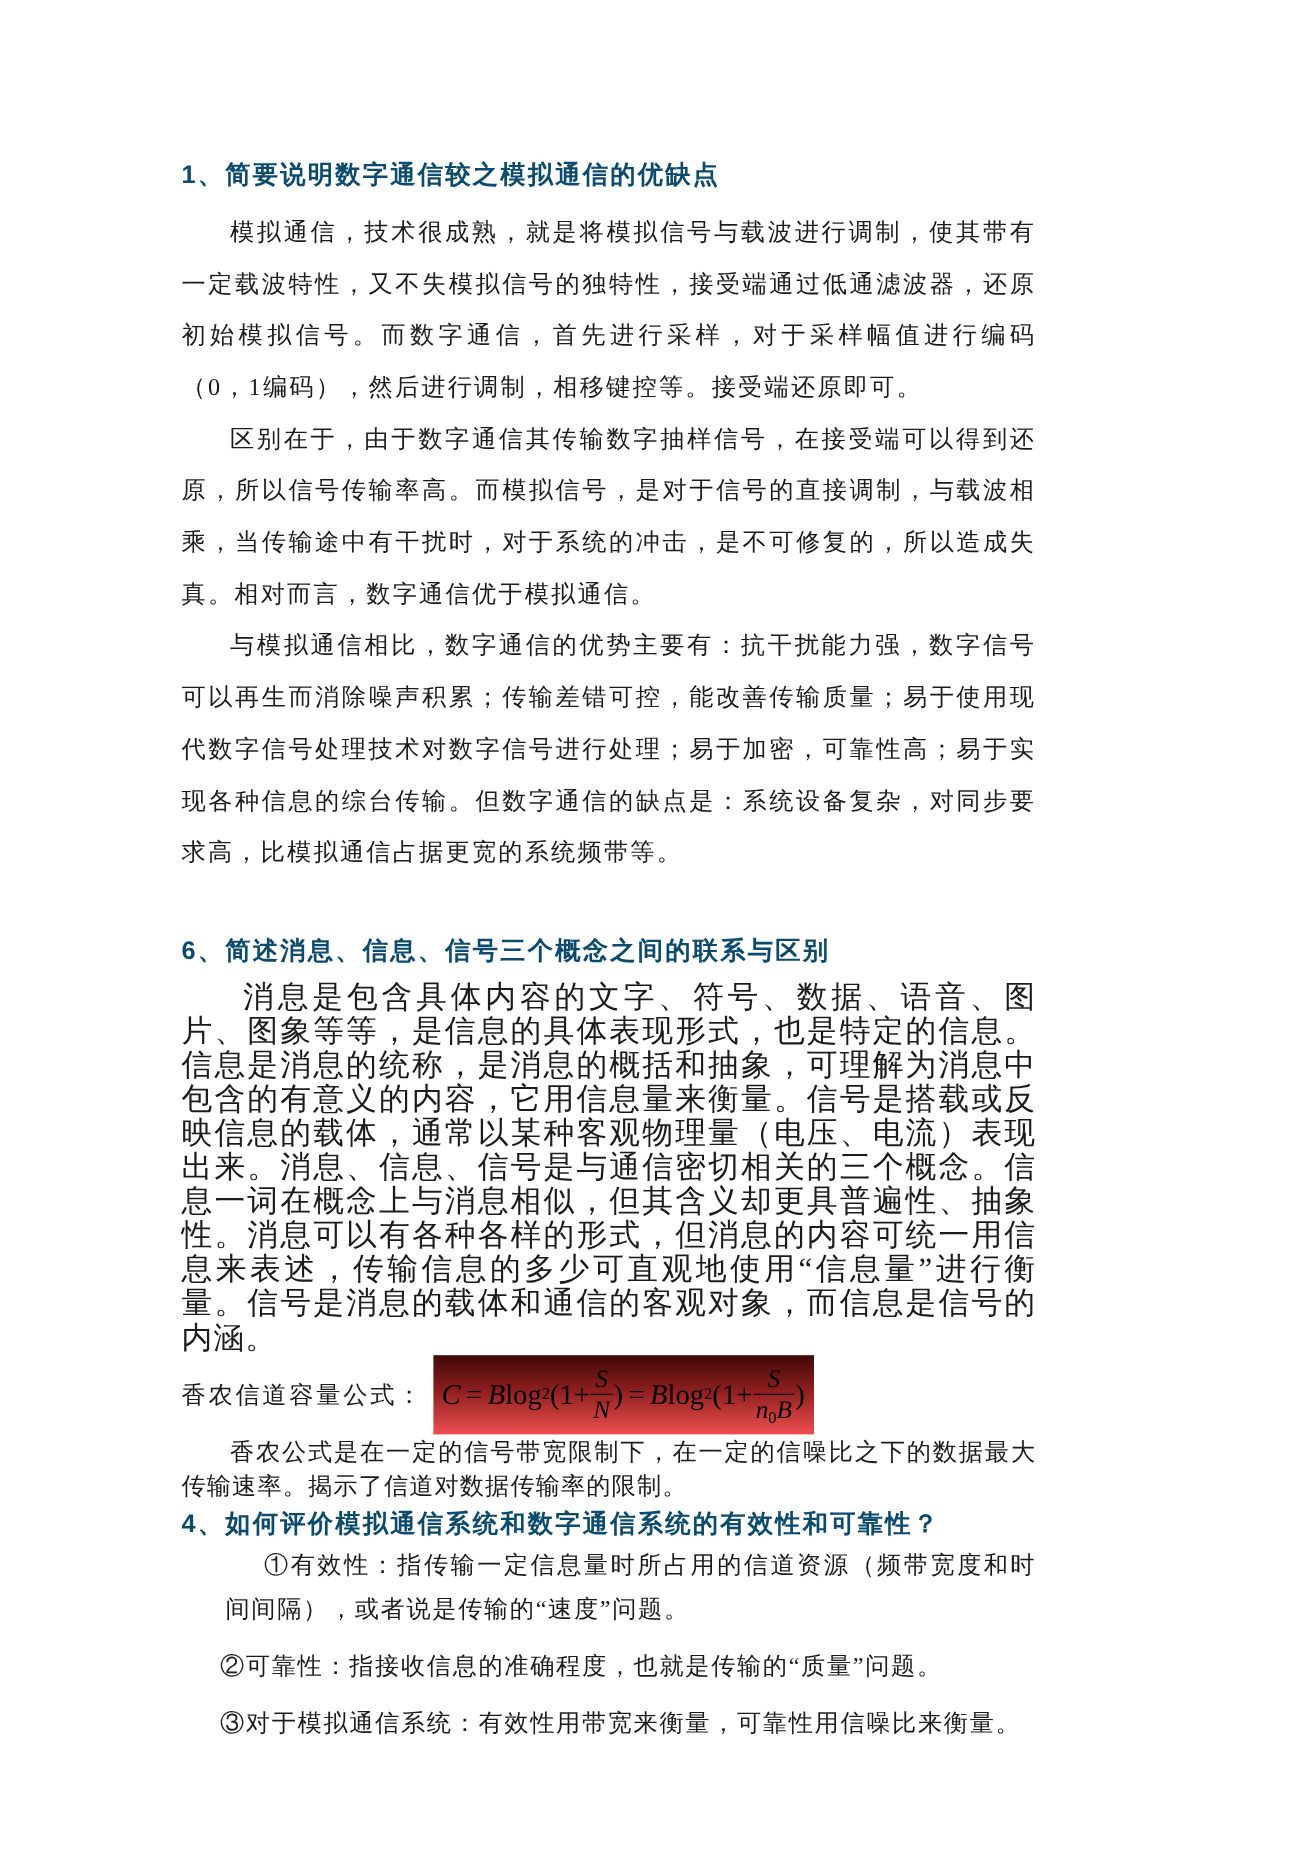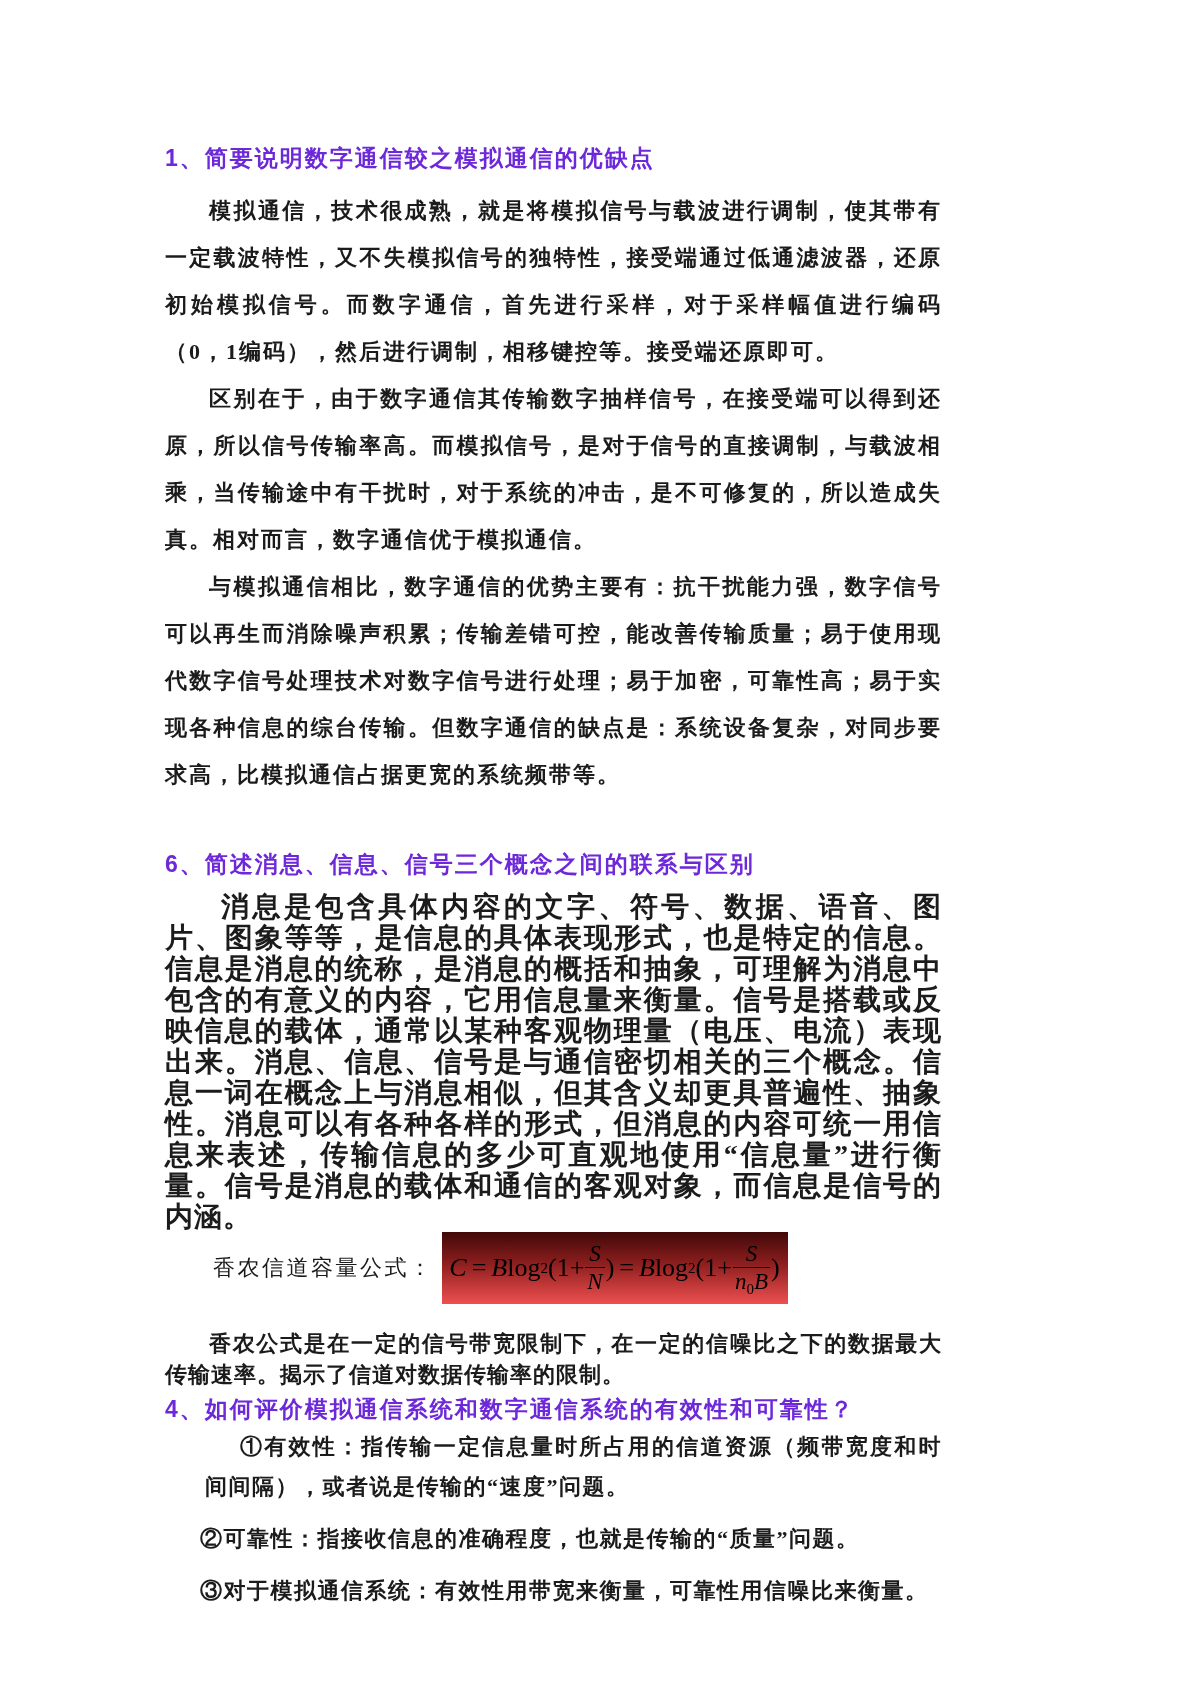--- a/index.html
+++ b/index.html
@@ -4,40 +4,40 @@
 <style>
   html,body{margin:0;padding:0;}
   body{
     width:1190px;height:1683px;background:#ffffff;overflow:hidden;
     font-family:"Liberation Serif","DejaVu Serif",serif;
     color:#1b1b1b;
   }
   .content{padding:0 248px 0 165px;}
   h2{
     font-family:"Liberation Sans","DejaVu Sans",sans-serif;
-    font-weight:bold;color:#6d28d9;
+    font-weight:bold;color:#0c4a6e;
     font-size:23px;line-height:30px;margin:0;letter-spacing:2px;
   }
   .t-tail{font-family:"Liberation Serif","DejaVu Serif",serif;font-weight:normal;}
-  p{margin:0;text-align:justify;text-justify:inter-character;font-weight:bold;}
+  p{margin:0;text-align:justify;text-justify:inter-character;}
   
   .q1-title{margin-top:143px;}
   .q1 p{
     font-size:22px;line-height:47px;letter-spacing:2px;text-indent:2em;
   }
   .q1 p.first{margin-top:14px;}
   
   .q2-title{margin-top:51px;}
   .q2 p{
     font-size:28px;line-height:31px;letter-spacing:1px;text-indent:2em;margin-top:12px;
   }
   
   .q3-title{margin-top:0px;}
   .formula-row{
-    display:flex;align-items:center;margin-left:48px;margin-top:0px;
+    display:flex;align-items:center;margin-top:0px;
   }
   .f-label{
     font-size:22px;letter-spacing:2.5px;white-space:nowrap;
   }
   .f-box{
     margin-left:8px;width:346px;height:72px;
     display:inline-flex;align-items:center;justify-content:center;
     background:linear-gradient(180deg,#400808 0%,#8f1f1f 45%,#ee4f4f 100%);
     color:#000;
     font-size:26px;font-style:italic;line-height:1;
@@ -46,21 +46,21 @@
   .f-box .up{font-style:normal;font-family:Liberation Serif, serif;}
   .f-box .eq{margin:0 5px;font-style:normal;}
   .f-box sub{font-size:15px;font-style:normal;vertical-align:-5px;line-height:0;}
   .frac{
     display:inline-flex;flex-direction:column;align-items:center;
     vertical-align:middle;font-size:23px;line-height:1.12;margin:0 1px;
   }
   .frac .den{border-top:1.6px solid #000;padding:1px 2px 0 2px;}
   .frac .num{padding:0 2px;}
   .q3 p{
-    font-size:22px;line-height:31px;letter-spacing:1px;text-indent:2em;margin-top:24px;
+    font-size:22px;line-height:31px;letter-spacing:1px;text-indent:2em;
   }
   
   .q4-title{margin-top:4px;}
   .q4 p{
     font-size:22px;line-height:40px;letter-spacing:1.5px;text-indent:35px;margin-top:12px;
   }
   .q4 p.first{margin-top:3px;margin-left:40px;}
 </style>
 </head>
 <body>

